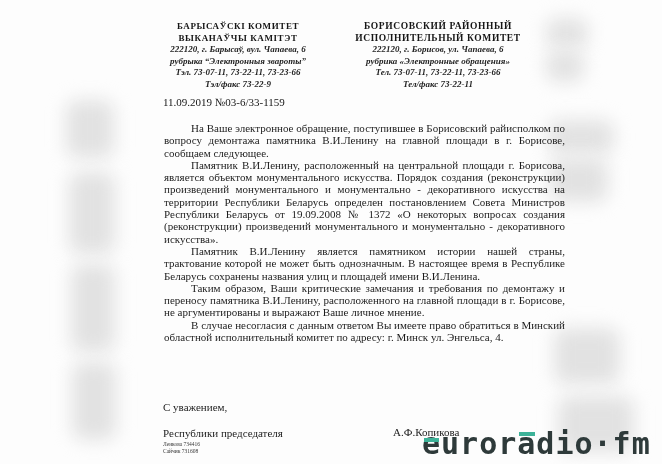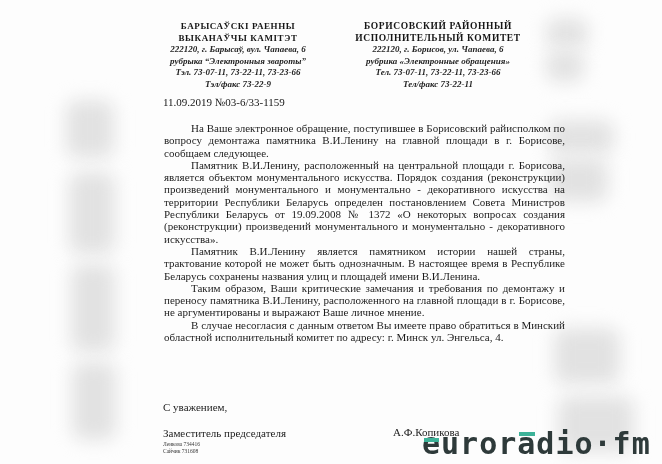--- a/index.html
+++ b/index.html
@@ -44,21 +44,21 @@
   <div class="blob" style="left:71px;top:264px;width:44px;height:88px;"></div>
   <div class="blob" style="left:72px;top:362px;width:44px;height:78px;"></div>
   <div class="blob" style="left:546px;top:18px;width:42px;height:30px;"></div>
   <div class="blob" style="left:546px;top:50px;width:38px;height:32px;"></div>
   <div class="blob" style="left:548px;top:120px;width:66px;height:34px;"></div>
   <div class="blob" style="left:550px;top:158px;width:58px;height:44px;"></div>
   <div class="blob" style="left:554px;top:328px;width:66px;height:56px;"></div>
   <div class="blob" style="left:558px;top:396px;width:76px;height:56px;"></div>
 
   <div class="lh lh-left">
-    <div class="lh-title">БАРЫСАЎСКІ  РАЕННЫ</div>
+    <div class="lh-title">БАРЫСАЎСКІ  КОМИТЕТ</div>
     <div class="lh-title">ВЫКАНАЎЧЫ  КАМІТЭТ</div>
     <div class="lh-addr">
       <div>222120,  г. Барысаў,   вул. Чапаева, 6</div>
       <div>рубрыка “Электронныя звароты”</div>
       <div>Тэл. 73-07-11, 73-22-11,  73-23-66</div>
       <div>Тэл/факс 73-22-9</div>
     </div>
   </div>
 
   <div class="lh lh-right">
@@ -76,21 +76,21 @@
 
   <div class="body-text">
     <p>На Ваше электронное обращение, поступившее в Борисовский райисполком по вопросу демонтажа памятника В.И.Ленину на главной площади в г. Борисове, сообщаем следующее.</p>
     <p>Памятник В.И.Ленину, расположенный на центральной площади г. Борисова, является объектом монументального искусства. Порядок создания (реконструкции) произведений монументального и монументально - декоративного искусства на территории Республики Беларусь определен постановлением Совета Министров Республики Беларусь от 19.09.2008 № 1372 «О некоторых вопросах создания (реконструкции) произведений монументального и монументально - декоративного искусства».</p>
     <p>Памятник В.И.Ленину является памятником истории нашей страны, трактование которой не может быть однозначным. В настоящее время в Республике Беларусь сохранены названия улиц и площадей имени В.И.Ленина.</p>
     <p>Таким образом, Ваши критические замечания и требования по демонтажу и переносу памятника В.И.Ленину, расположенного на главной площади в г. Борисове, не аргументированы и выражают Ваше личное мнение.</p>
     <p>В случае несогласия с данным ответом Вы имеете право обратиться в Минский областной исполнительный комитет по адресу: г. Минск ул. Энгельса, 4.</p>
   </div>
 
   <div class="closing">С уважением,</div>
-  <div class="sig-pos">Заместитель председателя</div>
+  <div class="sig-pos">Республики председателя</div>
   <div class="sig-name">А.Ф.Копикова</div>
 
   <div class="contacts">
     <div>Ленкова 734416</div>
     <div>Сайчик 731608</div>
   </div>
 
   <div class="watermark">
     <div class="wm-text">euroradio·fm</div>
     <div class="wm-accent wm-accent-e"></div>

